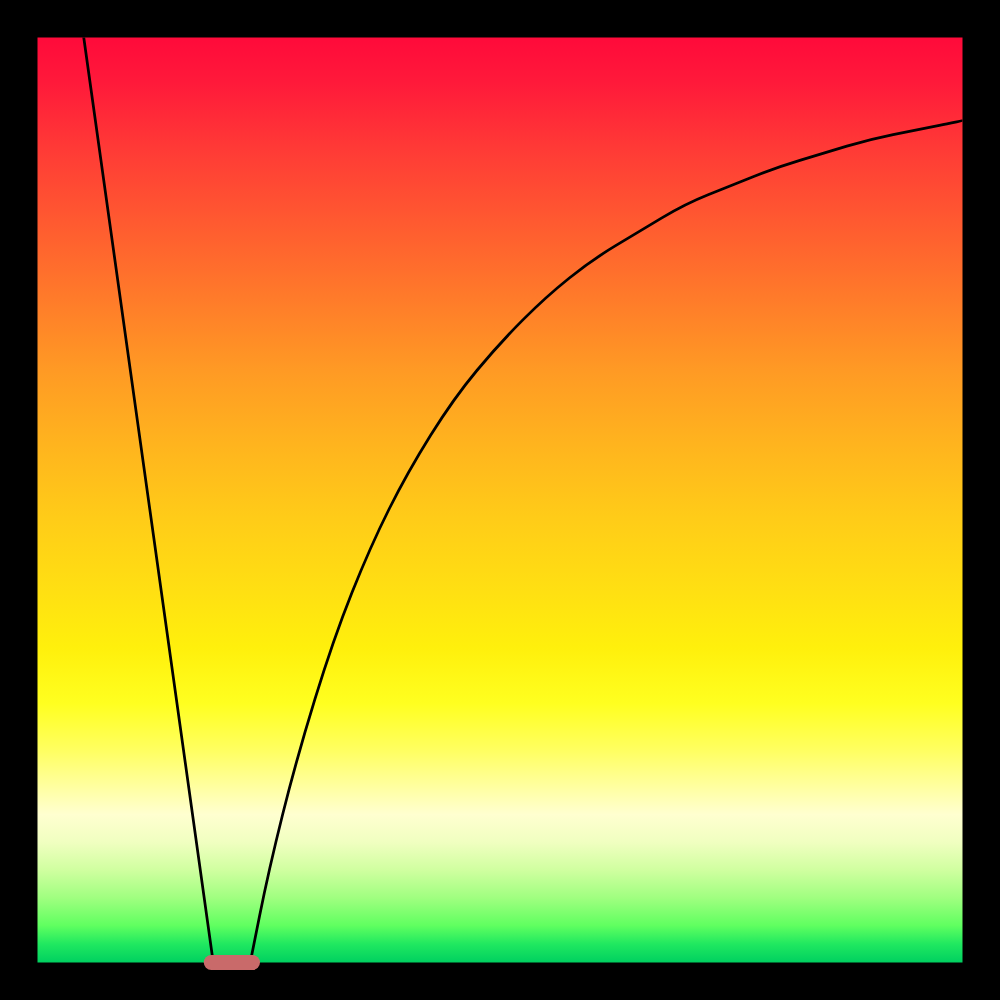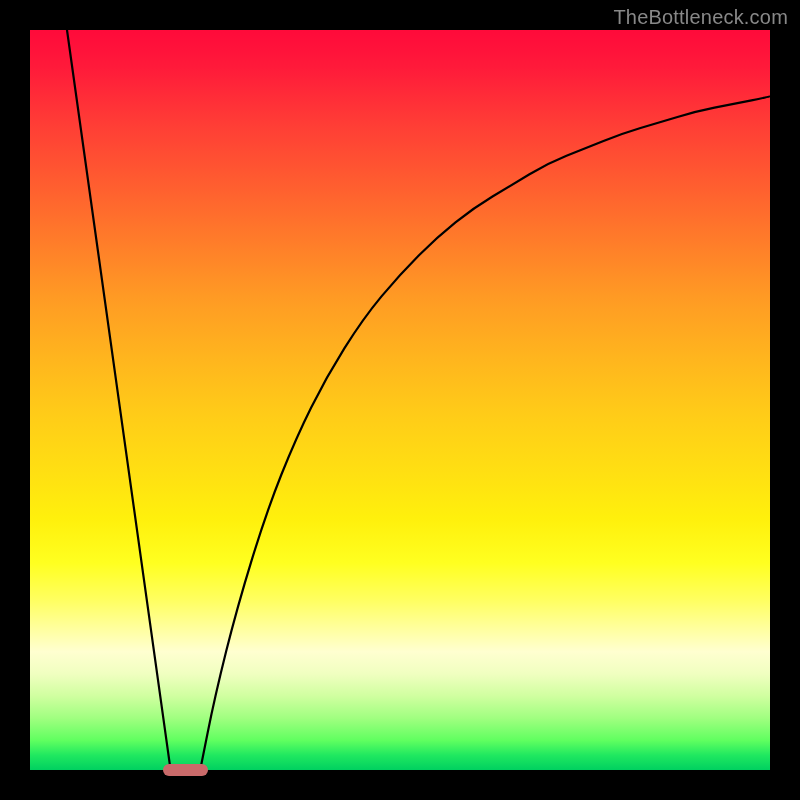--- a/index.html
+++ b/index.html
@@ -77,14 +77,13 @@
 <div class="frame">
 
   <div class="plot-area"></div>
 
   <svg class="curve-svg" viewBox="0 0 740 740" preserveAspectRatio="none">
     <path fill="none" stroke="#000" stroke-width="2.2" stroke-linecap="round" d="M 37 0 L 140.6 740 M 170.20000000000002 740 Q 170.20000000000002 740 177.60000000000002 703 Q 185 666 196.10000000000002 621.6 Q 207.20000000000002 577.2 222 529.1 Q 236.8 481 251.6 444 Q 266.4 407 281.2 377.4 Q 296 347.79999999999995 314.5 318.2 Q 333 288.6 351.5 266.4 Q 370 244.2 388.5 225.70000000000002 Q 407.00000000000006 207.20000000000005 425.5 192.40000000000003 Q 444 177.60000000000002 462.5 166.5 Q 481 155.39999999999998 499.5 144.3 Q 518 133.20000000000005 536.5 125.80000000000001 Q 555 118.39999999999998 573.5 111 Q 592 103.60000000000002 610.5 98.05000000000001 Q 629 92.5 647.5 86.94999999999999 Q 666 81.39999999999998 684.5 77.69999999999999 Q 703 74 721.5 70.30000000000001 T 740 66.60000000000002" id="curvePath"></path>
   </svg>
 
   <div class="marker" id="marker" style="left: 163.2px; top: 764px; width: 44.4px; background: rgb(201, 106, 106);"></div>
 
-  <div class="watermark">TheBottleneck.com</div>
 </div>
 
 </body></html>

